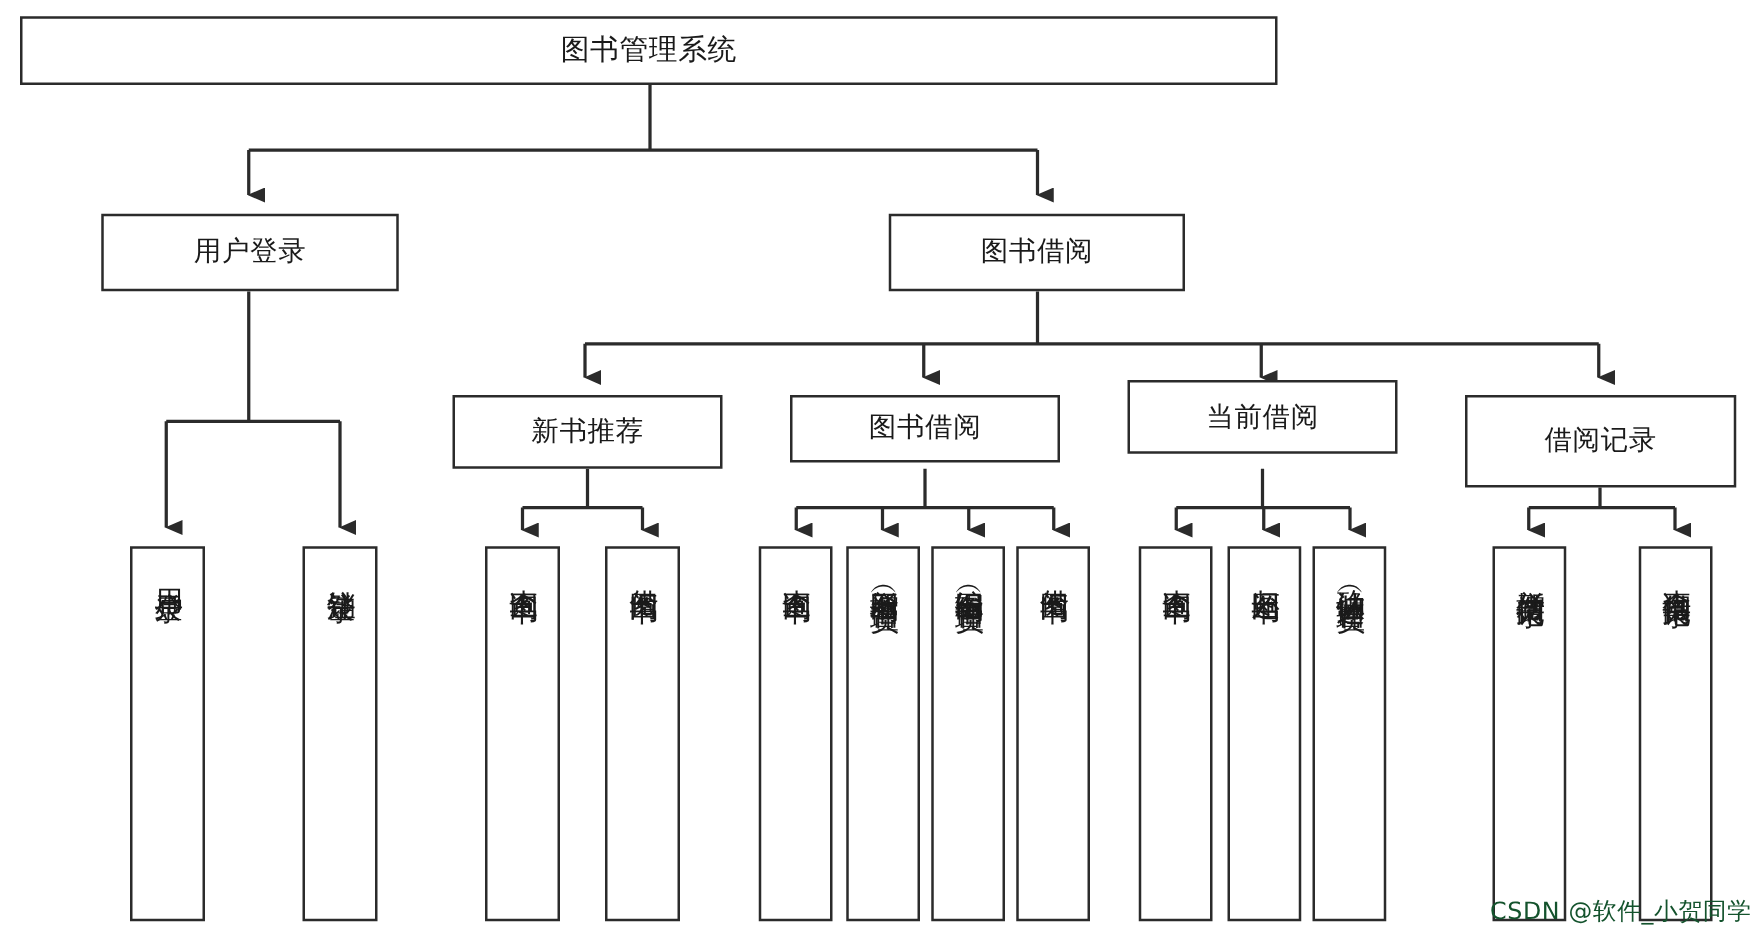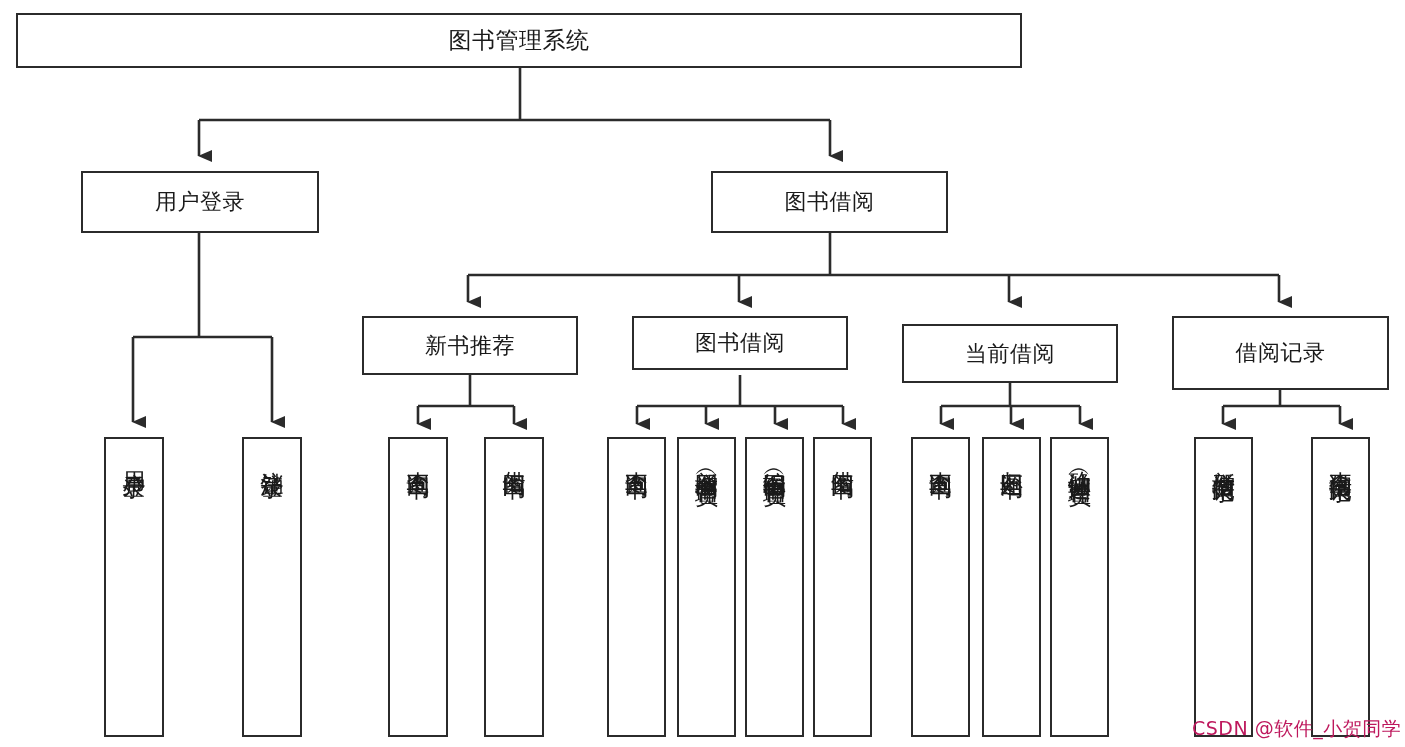--- a/index.html
+++ b/index.html
@@ -145,21 +145,21 @@
   <div class="node horiz" style="left: 711px; top: 171px; width: 237px; height: 62px; border-color: rgb(43, 43, 43); color: rgb(26, 26, 26);">
     <span class="node-label">图书借阅</span>
   </div>
 
   <div class="node horiz" style="left: 362px; top: 316px; width: 216px; height: 59px; border-color: rgb(43, 43, 43); color: rgb(26, 26, 26);">
     <span class="node-label">新书推荐</span>
   </div>
   <div class="node horiz" style="left: 632px; top: 316px; width: 216px; height: 54px; border-color: rgb(43, 43, 43); color: rgb(26, 26, 26);">
     <span class="node-label">图书借阅</span>
   </div>
-  <div class="node horiz" style="left: 902px; top: 324px; width: 216px; height: 59px; border-color: rgb(43, 43, 43); color: rgb(26, 26, 26); font-family: Liberation Serif, serif;">
+  <div class="node horiz" style="left: 902px; top: 304px; width: 216px; height: 59px; border-color: rgb(43, 43, 43); color: rgb(26, 26, 26); font-family: Liberation Serif, serif;">
     <span class="node-label">当前借阅</span>
   </div>
   <div class="node horiz" style="left: 1172px; top: 316px; width: 217px; height: 74px; border-color: rgb(43, 43, 43); color: rgb(26, 26, 26);">
     <span class="node-label">借阅记录</span>
   </div>
 
   <div class="node vert" style="left: 104px; top: 437px; width: 60px; height: 300px; border-color: rgb(43, 43, 43); color: rgb(26, 26, 26);">
     <span class="node-label">用户登录</span>
   </div>
   <div class="node vert" style="left: 242px; top: 437px; width: 60px; height: 300px; border-color: rgb(43, 43, 43); color: rgb(26, 26, 26);">
@@ -192,15 +192,15 @@
   <div class="node vert tall" style="left: 1050px; top: 437px; width: 59px; height: 300px; border-color: rgb(43, 43, 43); color: rgb(26, 26, 26);">
     <span class="node-label">确认归还（管理员）</span>
   </div>
   <div class="node vert" style="left: 1194px; top: 437px; width: 59px; height: 300px; border-color: rgb(43, 43, 43); color: rgb(26, 26, 26);">
     <span class="node-label">新增借阅记录</span>
   </div>
   <div class="node vert" style="left: 1311px; top: 437px; width: 59px; height: 300px; border-color: rgb(43, 43, 43); color: rgb(26, 26, 26);">
     <span class="node-label">查询借阅记录</span>
   </div>
 
-  <div class="watermark" style="left: 1192px; top: 716px; color: #be185d;">CSDN @软件_小贺同学</div>
+  <div class="watermark" style="left: 1192px; top: 716px; color: #14532d;">CSDN @软件_小贺同学</div>
 
 </div>
 
 </body></html>

